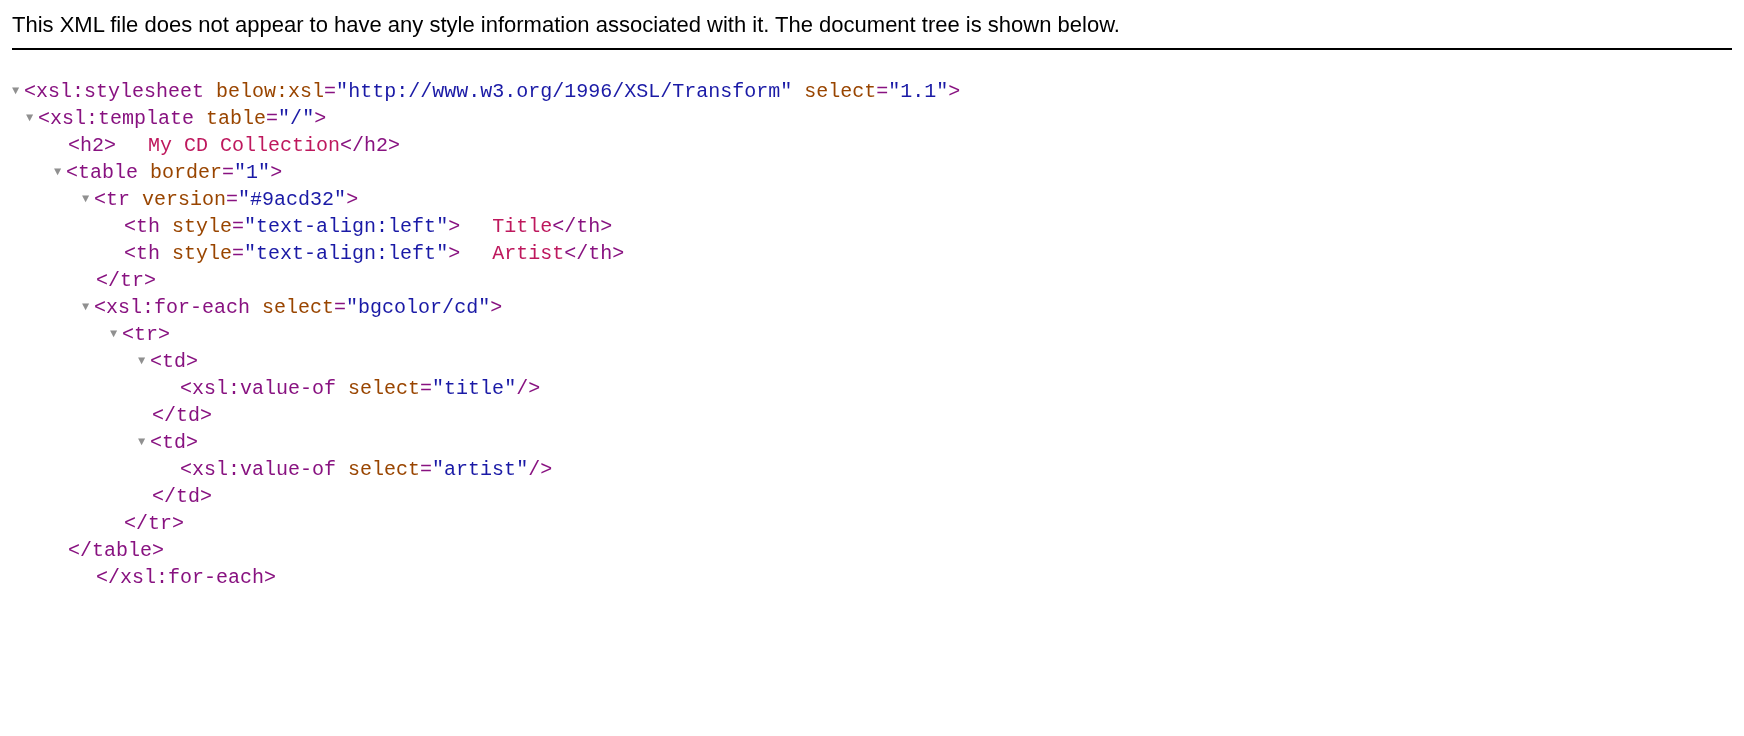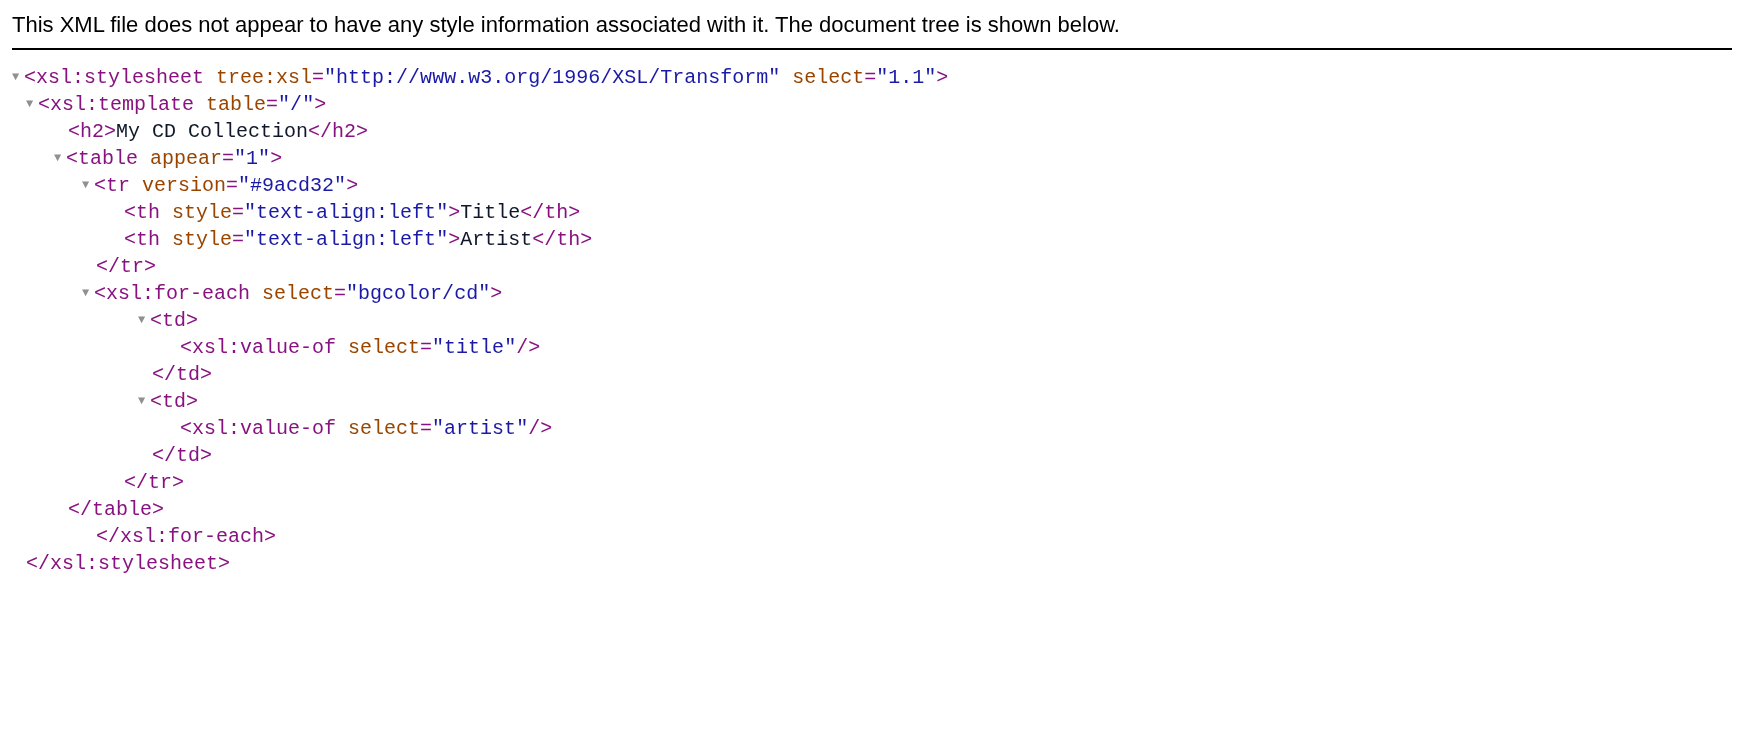--- a/index.html
+++ b/index.html
@@ -7,21 +7,21 @@
     padding: 8px 12px;
     font-family: -apple-system, BlinkMacSystemFont, "Segoe UI", Helvetica, Arial, sans-serif;
     font-size: 20px;
     background: #fff;
     color: #000;
   }
   .header-msg {
     font-size: 22px;
     padding: 4px 0 10px 0;
     border-bottom: 2px solid #000;
-    margin-bottom: 14px;
+    margin-bottom: 28px;
   }
   .tree {
     font-family: Menlo, Consolas, "Courier New", monospace;
     font-size: 20px;
     line-height: 1.35;
     white-space: nowrap;
   }
   .line { position: relative; }
   .arrow {
     display: inline-block;
@@ -36,43 +36,43 @@
     top: -1px;
   }
   .noarrow {
     display: inline-block;
     width: 14px;
   }
   .indent { display: inline-block; }
   .tag   { color: #881280; }   
   .attr  { color: #994500; }   
   .val   { color: #1a1aa6; }   
-  .text  { color: #0f172a; }
+  .text  { color: #be185d; margin-left: 32px; }
 </style>
 </head>
 <body>
 
 <div class="header-msg">This XML file does not appear to have any style information associated with it. The document tree is shown below.</div>
 
 <div class="tree">
 
   <div class="line">
-    <span class="arrow">▼</span><span class="tag">&lt;</span><span class="tag">xsl:stylesheet</span><span> </span><span class="attr">tree:xsl</span><span class="tag">=</span><span class="val">"<span>http://www.w3.org/1996/XSL/Transform</span>"</span><span> </span><span class="attr">select</span><span class="tag">=</span><span class="val">"<span>1.1</span>"</span><span class="tag">&gt;</span>
+    <span class="arrow">▼</span><span class="tag">&lt;</span><span class="tag">xsl:stylesheet</span><span> </span><span class="attr">below:xsl</span><span class="tag">=</span><span class="val">"<span>http://www.w3.org/1996/XSL/Transform</span>"</span><span> </span><span class="attr">select</span><span class="tag">=</span><span class="val">"<span>1.1</span>"</span><span class="tag">&gt;</span>
   </div>
 
   <div class="line">
     <span class="indent" style="width:14px"></span><span class="arrow">▼</span><span class="tag">&lt;</span><span class="tag">xsl:template</span><span> </span><span class="attr">table</span><span class="tag">=</span><span class="val">"<span>/</span>"</span><span class="tag">&gt;</span>
   </div>
 
   <div class="line">
     <span class="indent" style="width:42px"></span><span class="noarrow"></span><span class="tag">&lt;</span><span class="tag">h2</span><span class="tag">&gt;</span><span class="text">My CD Collection</span><span class="tag">&lt;/</span><span class="tag">h2</span><span class="tag">&gt;</span>
   </div>
 
   <div class="line">
-    <span class="indent" style="width:42px"></span><span class="arrow">▼</span><span class="tag">&lt;</span><span class="tag">table</span><span> </span><span class="attr">appear</span><span class="tag">=</span><span class="val">"<span>1</span>"</span><span class="tag">&gt;</span>
+    <span class="indent" style="width:42px"></span><span class="arrow">▼</span><span class="tag">&lt;</span><span class="tag">table</span><span> </span><span class="attr">border</span><span class="tag">=</span><span class="val">"<span>1</span>"</span><span class="tag">&gt;</span>
   </div>
 
   <div class="line">
     <span class="indent" style="width:70px"></span><span class="arrow">▼</span><span class="tag">&lt;</span><span class="tag">tr</span><span> </span><span class="attr">version</span><span class="tag">=</span><span class="val">"<span>#9acd32</span>"</span><span class="tag">&gt;</span>
   </div>
 
   <div class="line">
     <span class="indent" style="width:98px"></span><span class="noarrow"></span><span class="tag">&lt;</span><span class="tag">th</span><span> </span><span class="attr">style</span><span class="tag">=</span><span class="val">"<span>text-align:left</span>"</span><span class="tag">&gt;</span><span class="text">Title</span><span class="tag">&lt;/</span><span class="tag">th</span><span class="tag">&gt;</span>
   </div>
 
@@ -81,20 +81,23 @@
   </div>
 
   <div class="line">
     <span class="indent" style="width:84px"></span><span class="tag">&lt;/</span><span class="tag">tr</span><span class="tag">&gt;</span>
   </div>
 
   <div class="line">
     <span class="indent" style="width:70px"></span><span class="arrow">▼</span><span class="tag">&lt;</span><span class="tag">xsl:for-each</span><span> </span><span class="attr">select</span><span class="tag">=</span><span class="val">"<span>bgcolor/cd</span>"</span><span class="tag">&gt;</span>
   </div>
 
+  <div class="line">
+    <span class="indent" style="width:98px"></span><span class="arrow">▼</span><span class="tag">&lt;</span><span class="tag">tr</span><span class="tag">&gt;</span>
+  </div>
 
   <div class="line">
     <span class="indent" style="width:126px"></span><span class="arrow">▼</span><span class="tag">&lt;</span><span class="tag">td</span><span class="tag">&gt;</span>
   </div>
 
   <div class="line">
     <span class="indent" style="width:154px"></span><span class="noarrow"></span><span class="tag">&lt;</span><span class="tag">xsl:value-of</span><span> </span><span class="attr">select</span><span class="tag">=</span><span class="val">"<span>title</span>"</span><span class="tag">/&gt;</span>
   </div>
 
   <div class="line">
@@ -119,17 +122,14 @@
 
   <div class="line">
     <span class="indent" style="width:56px"></span><span class="tag">&lt;/</span><span class="tag">table</span><span class="tag">&gt;</span>
   </div>
 
   <div class="line">
     <span class="indent" style="width:84px"></span><span class="tag">&lt;/</span><span class="tag">xsl:for-each</span><span class="tag">&gt;</span>
   </div>
 
 
-  <div class="line">
-    <span class="indent" style="width:14px"></span><span class="tag">&lt;/</span><span class="tag">xsl:stylesheet</span><span class="tag">&gt;</span>
-  </div>
 
 </div>
 
 </body></html>

